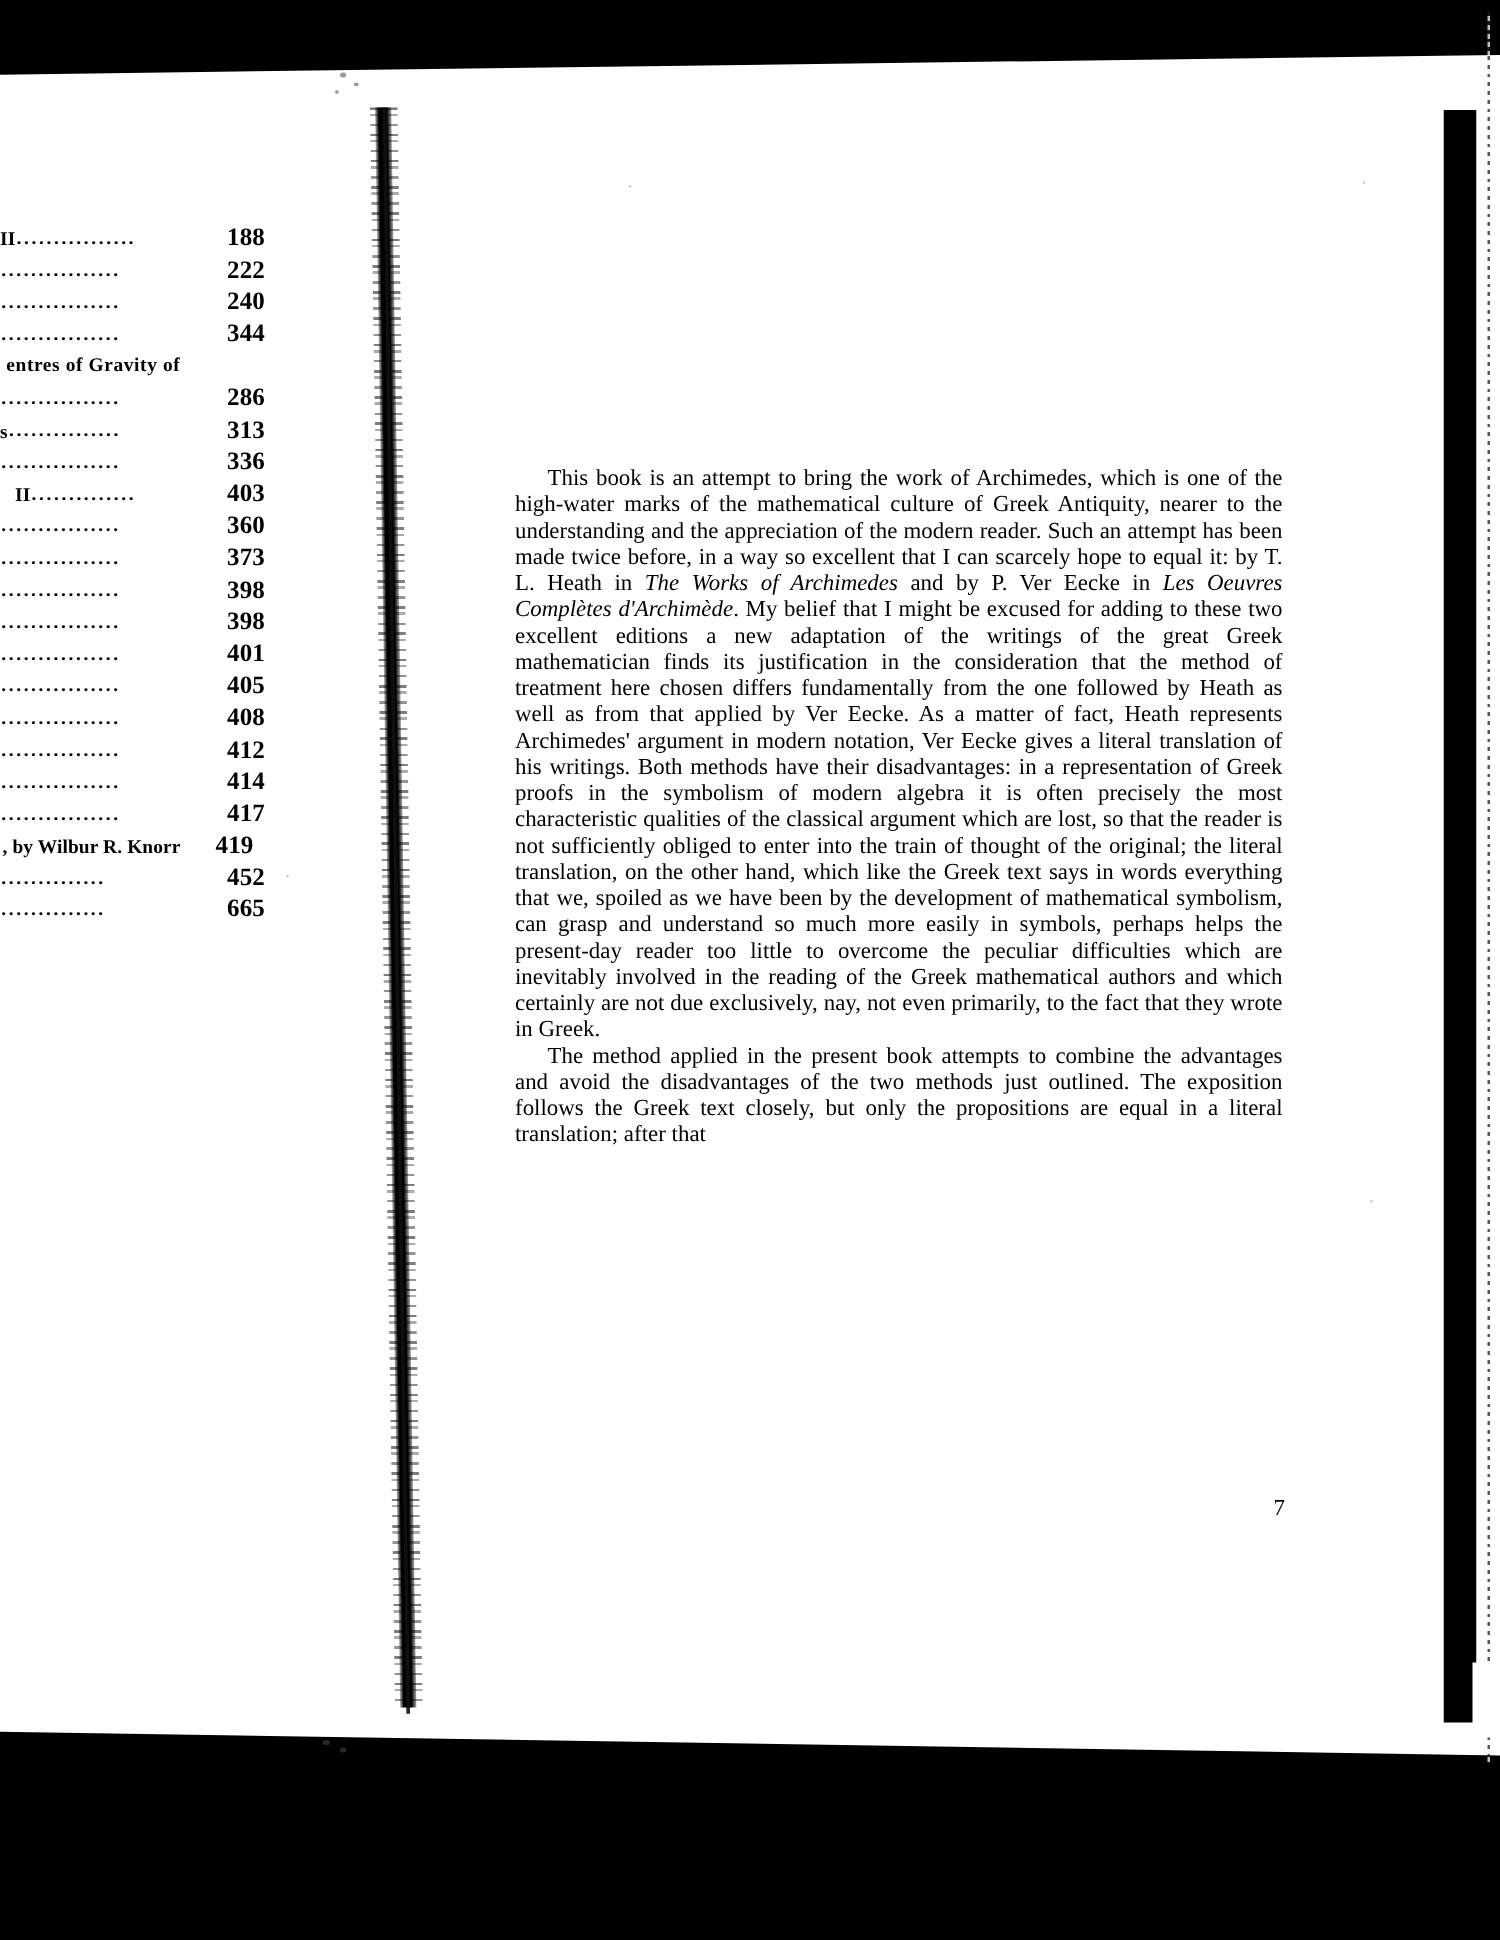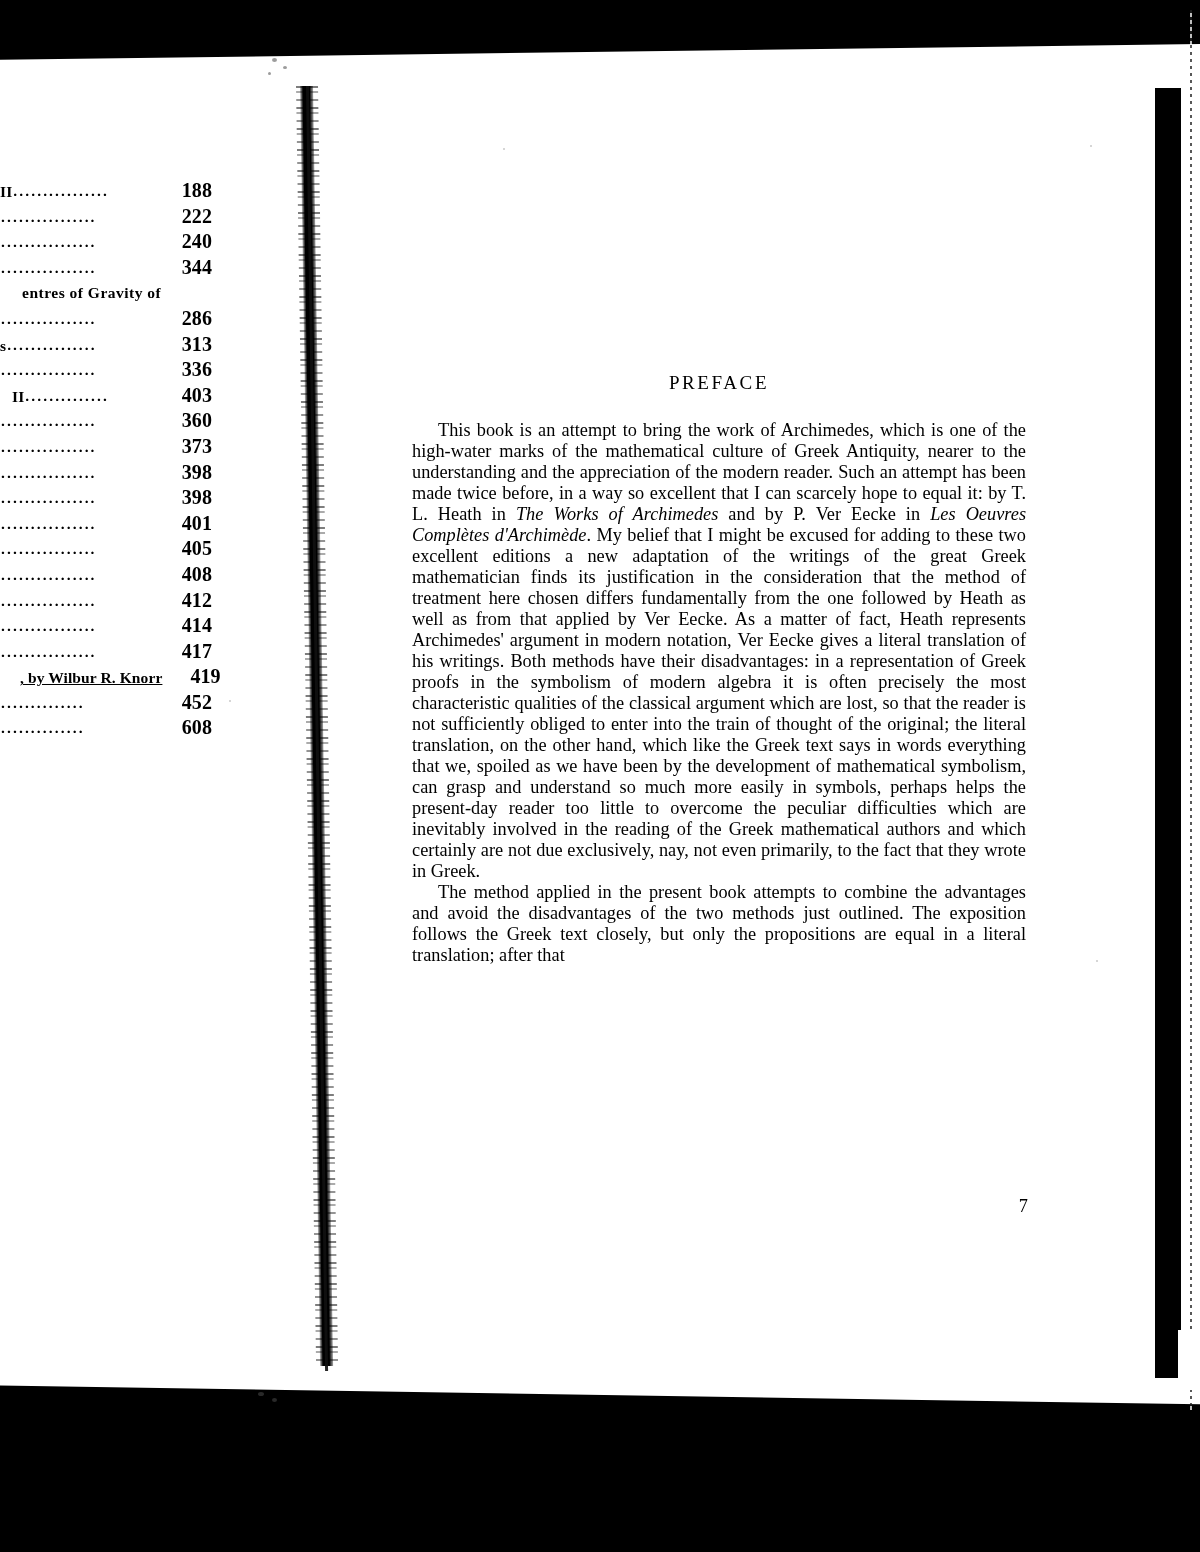--- a/index.html
+++ b/index.html
@@ -156,21 +156,21 @@
   }
   .toc-page {
     flex: 0 0 auto;
     width: 42px;
     text-align: right;
     font-weight: 700;
     font-size: 20px;
   }
   .toc-text-only {
     font-weight: 600;
-    padding-left: 22px;
+    padding-left: 5px;
     letter-spacing: .5px;
   }
   .toc-row.indent .toc-label { padding-left: 12px; }
 
   
   #preface {
     position: absolute;
     left: 412px;
     top: 372px;
     width: 614px;
@@ -316,38 +316,37 @@
         <span class="toc-label"></span>
         <span class="toc-leader">................</span>
         <span class="toc-page">414</span>
       </div>
       <div class="toc-row">
         <span class="toc-label"></span>
         <span class="toc-leader">................</span>
         <span class="toc-page">417</span>
       </div>
       <div class="toc-row">
-        <span class="toc-label" style="padding-left: 20px; font-weight: 600; text-decoration: underline;">, by Wilbur R. Knorr</span>
+        <span class="toc-label" style="padding-left: 2px; font-weight: 600;">, by Wilbur R. Knorr</span>
         <span class="toc-leader" style="visibility: hidden;">.</span>
         <span class="toc-page" style="width: 40px; text-align: left; margin-left: 24px;">419</span>
       </div>
       <div class="toc-row">
         <span class="toc-label"></span>
         <span class="toc-leader">..............</span>
         <span class="toc-page">452</span>
       </div>
       <div class="toc-row">
         <span class="toc-label"></span>
         <span class="toc-leader">..............</span>
-        <span class="toc-page">608</span>
+        <span class="toc-page">665</span>
       </div>
     </div>
 
   <div id="preface">
-    <h1 id="preface-title">PREFACE</h1>
     <div id="preface-paragraphs">
         <p class="para indent"><span>This book is an attempt to bring the work of Archimedes, which is one of the high-water marks of the mathematical culture of Greek Antiquity, nearer to the understanding and the appreciation of the modern reader. Such an attempt has been made twice before, in a way so excellent that I can scarcely hope to equal it: by T. L. Heath in </span><em>The Works of Archimedes</em><span> and by P. Ver Eecke in </span><em>Les Oeuvres Complètes d'Archimède</em><span>. My belief that I might be excused for adding to these two excellent editions a new adaptation of the writings of the great Greek mathematician finds its justification in the consideration that the method of treatment here chosen differs fundamentally from the one followed by Heath as well as from that applied by Ver Eecke. As a matter of fact, Heath represents Archimedes' argument in modern notation, Ver Eecke gives a literal translation of his writings. Both methods have their disadvantages: in a representation of Greek proofs in the symbolism of modern algebra it is often precisely the most characteristic qualities of the classical argument which are lost, so that the reader is not sufficiently obliged to enter into the train of thought of the original; the literal translation, on the other hand, which like the Greek text says in words everything that we, spoiled as we have been by the development of mathematical symbolism, can grasp and understand so much more easily in symbols, perhaps helps the present-day reader too little to overcome the peculiar difficulties which are inevitably involved in the reading of the Greek mathematical authors and which certainly are not due exclusively, nay, not even primarily, to the fact that they wrote in Greek.</span></p>
         <p class="para indent"><span>The method applied in the present book attempts to combine the advantages and avoid the disadvantages of the two methods just outlined. The exposition follows the Greek text closely, but only the propositions are equal in a literal translation; after that</span></p>
       </div>
   </div>
 
   <div id="page-number">7</div>
 
 </div>
 

